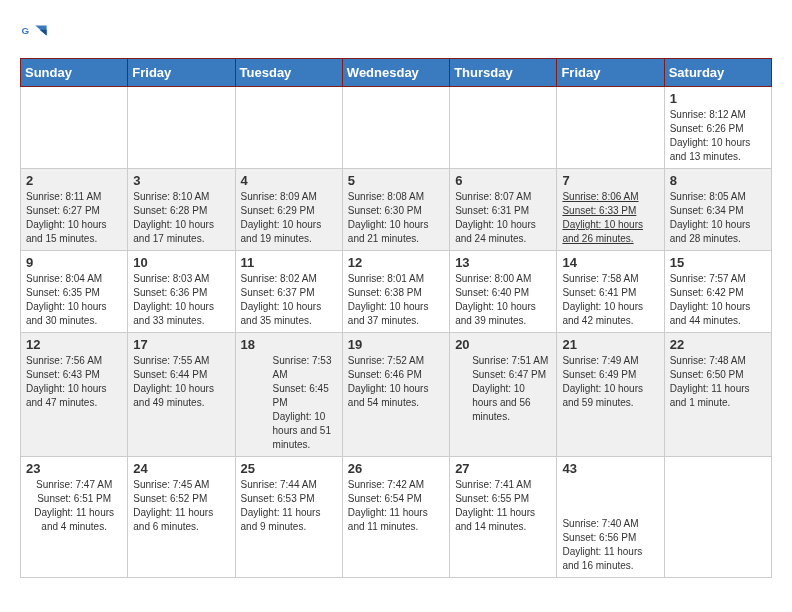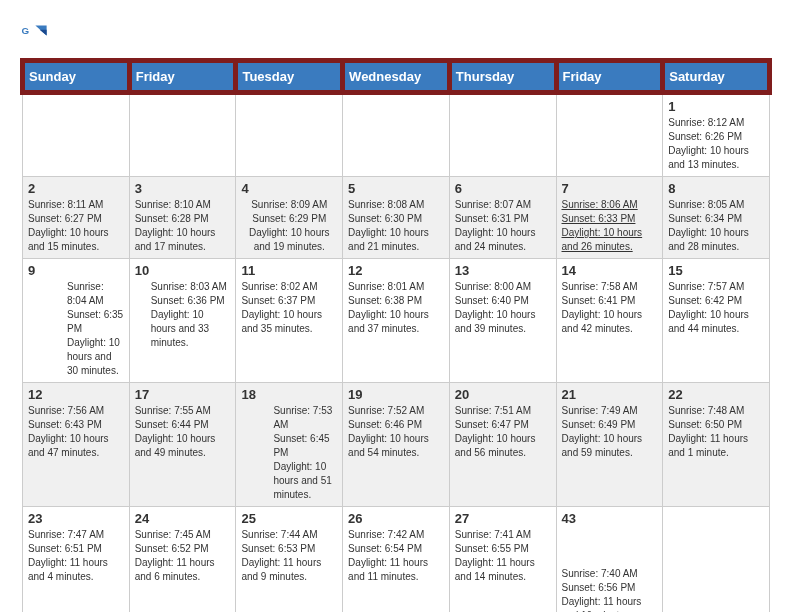--- a/index.html
+++ b/index.html
@@ -51,21 +51,21 @@
       border-collapse: collapse;
       table-layout: fixed;
     }
     thead tr th {
       background-color: #3a7bbf;
       color: white;
       font-size: 13px;
       font-weight: bold;
       padding: 6px 4px;
       text-align: left;
-      border: 5px solid #7f1d1d;
+      border: 1px solid #7f1d1d;
     }
     tbody tr td {
       border: 1px solid #ccc;
       vertical-align: top;
       padding: 4px 5px;
       font-size: 10px;
       color: #333;
       height: 80px;
     }
     .day-number {
@@ -149,21 +149,21 @@
 Daylight: 10 hours and 15 minutes.</div>
         </td>
         <td>
           <span class="day-number">3</span>
           <div class="day-info" style="white-space: pre-line;">Sunrise: 8:10 AM
 Sunset: 6:28 PM
 Daylight: 10 hours and 17 minutes.</div>
         </td>
         <td>
           <span class="day-number">4</span>
-          <div class="day-info" style="white-space: pre-line; text-align: center;">Sunrise: 8:09 AM
+          <div class="day-info" style="white-space: pre-line;">Sunrise: 8:09 AM
 Sunset: 6:29 PM
 Daylight: 10 hours and 19 minutes.</div>
         </td>
         <td>
           <span class="day-number">5</span>
           <div class="day-info" style="white-space: pre-line;">Sunrise: 8:08 AM
 Sunset: 6:30 PM
 Daylight: 10 hours and 21 minutes.</div>
         </td>
         <td>
@@ -181,27 +181,27 @@
         <td>
           <span class="day-number">8</span>
           <div class="day-info" style="white-space: pre-line;">Sunrise: 8:05 AM
 Sunset: 6:34 PM
 Daylight: 10 hours and 28 minutes.</div>
         </td>
       </tr>
       <tr>
         <td>
           <span class="day-number">9</span>
-          <div class="day-info" style="white-space: pre-line; margin-left: 39px;">Sunrise: 8:04 AM
+          <div class="day-info" style="white-space: pre-line;">Sunrise: 8:04 AM
 Sunset: 6:35 PM
 Daylight: 10 hours and 30 minutes.</div>
         </td>
         <td>
           <span class="day-number">10</span>
-          <div class="day-info" style="white-space: pre-line; margin-left: 16px;">Sunrise: 8:03 AM
+          <div class="day-info" style="white-space: pre-line;">Sunrise: 8:03 AM
 Sunset: 6:36 PM
 Daylight: 10 hours and 33 minutes.</div>
         </td>
         <td>
           <span class="day-number">11</span>
           <div class="day-info" style="white-space: pre-line;">Sunrise: 8:02 AM
 Sunset: 6:37 PM
 Daylight: 10 hours and 35 minutes.</div>
         </td>
         <td>
@@ -249,41 +249,41 @@
 Daylight: 10 hours and 51 minutes.</div>
         </td>
         <td>
           <span class="day-number">19</span>
           <div class="day-info" style="white-space: pre-line;">Sunrise: 7:52 AM
 Sunset: 6:46 PM
 Daylight: 10 hours and 54 minutes.</div>
         </td>
         <td>
           <span class="day-number">20</span>
-          <div class="day-info" style="white-space: pre-line;">Sunrise: 7:51 AM
+          <div class="day-info" style="white-space: pre-line; margin-left: 17px;">Sunrise: 7:51 AM
 Sunset: 6:47 PM
 Daylight: 10 hours and 56 minutes.</div>
         </td>
         <td>
           <span class="day-number">21</span>
           <div class="day-info" style="white-space: pre-line;">Sunrise: 7:49 AM
 Sunset: 6:49 PM
 Daylight: 10 hours and 59 minutes.</div>
         </td>
         <td>
           <span class="day-number">22</span>
           <div class="day-info" style="white-space: pre-line;">Sunrise: 7:48 AM
 Sunset: 6:50 PM
 Daylight: 11 hours and 1 minute.</div>
         </td>
       </tr>
       <tr>
         <td>
           <span class="day-number">23</span>
-          <div class="day-info" style="white-space: pre-line;">Sunrise: 7:47 AM
+          <div class="day-info" style="white-space: pre-line; text-align: center;">Sunrise: 7:47 AM
 Sunset: 6:51 PM
 Daylight: 11 hours and 4 minutes.</div>
         </td>
         <td>
           <span class="day-number">24</span>
           <div class="day-info" style="white-space: pre-line;">Sunrise: 7:45 AM
 Sunset: 6:52 PM
 Daylight: 11 hours and 6 minutes.</div>
         </td>
         <td>

